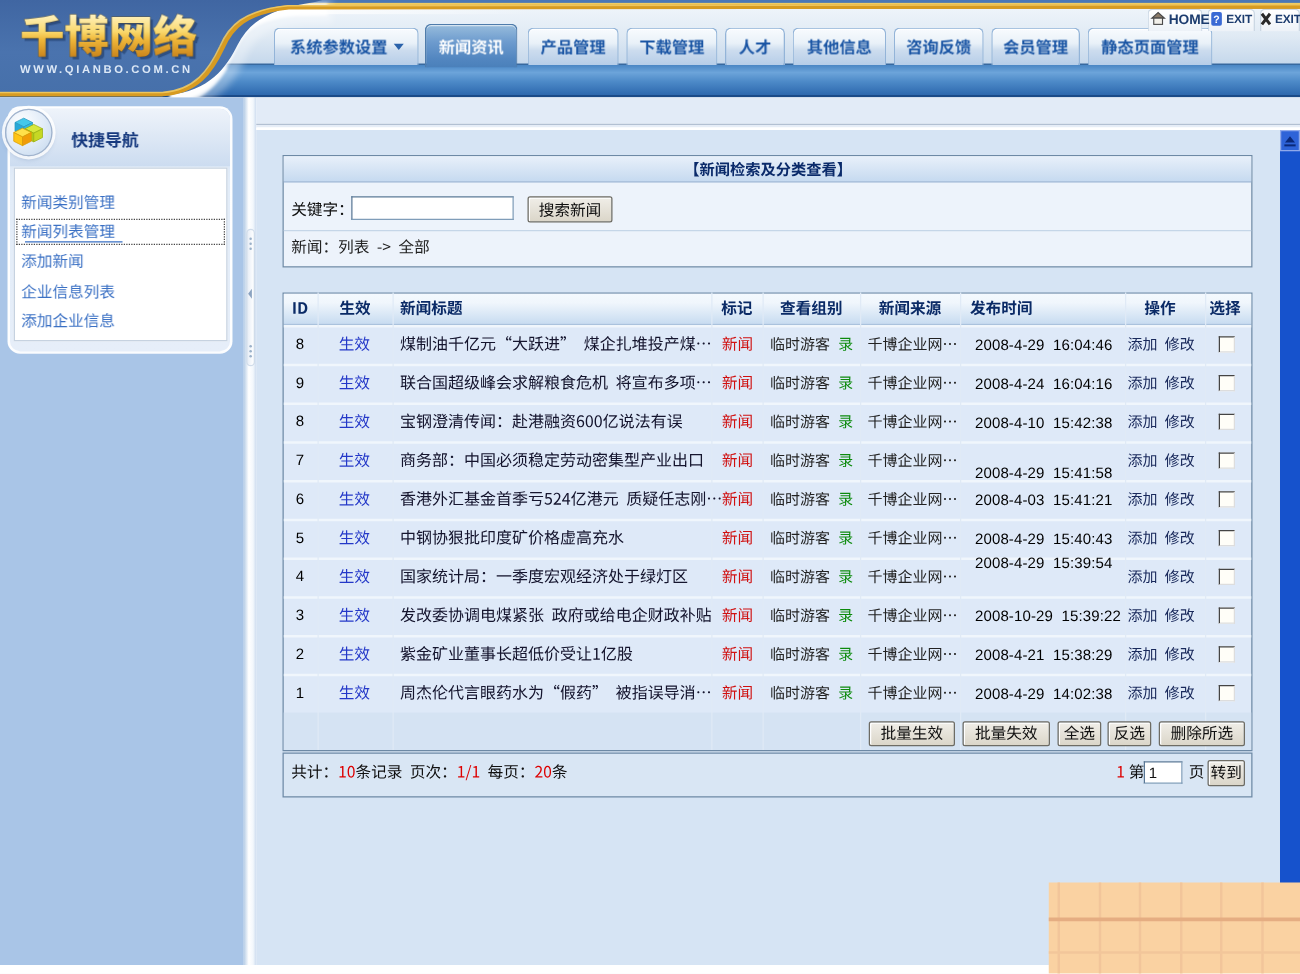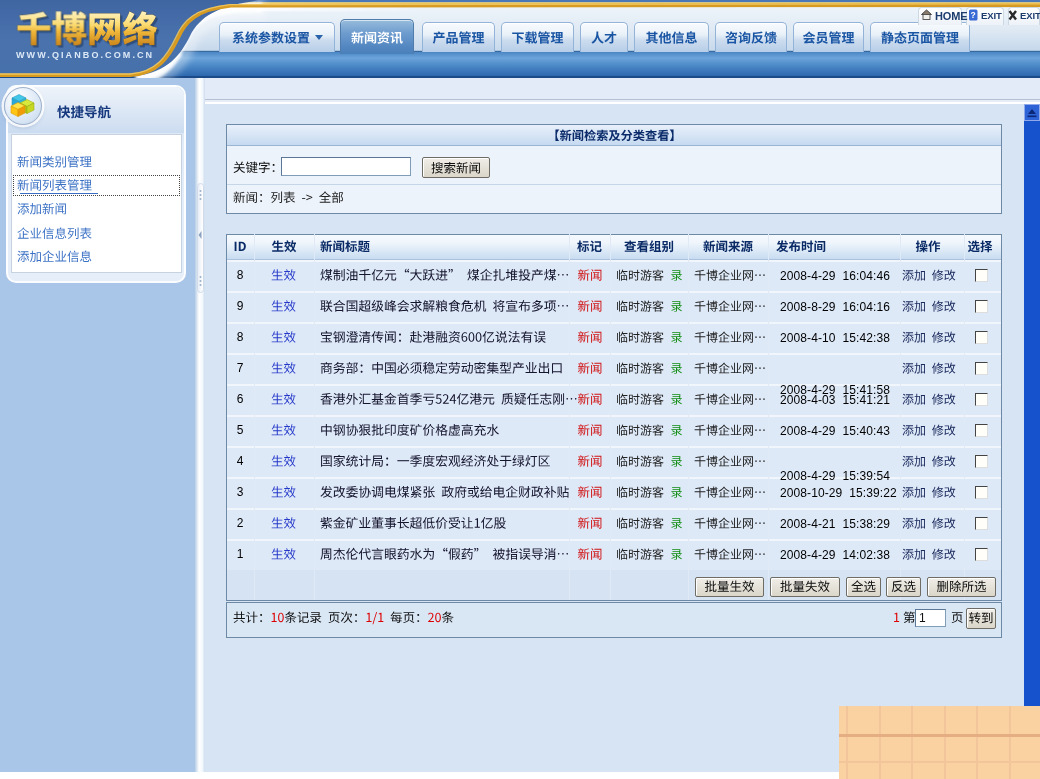--- a/index.html
+++ b/index.html
@@ -144,41 +144,41 @@
 <div style="left:226px;top:234px;width:776px;height:367px;background:#dee9f8;border:1px solid #6d89a5"></div>
 <div style="left:227px;top:235px;width:774px;height:24.5px;background:linear-gradient(180deg,#f4f9fe,#f0f6fc 30%,#c8dcf1);border-bottom:1px solid #aac2dd"></div>
 <div style="left:227px;top:569.5px;width:774px;height:30.5px;background:#d5e3f3"></div>
 <div class="rowsep" style="top:259.5px"></div>
     <div class="cb" style="top:268.5px"></div>
     <div class="idtxt" style="top:267.5px">8</div>
     <div class="dt" style="top:268.5px">2008-4-29  16:04:46</div>
     <div class="rowsep" style="top:290.5px"></div>
     <div class="cb" style="top:299.5px"></div>
     <div class="idtxt" style="top:298.5px">9</div>
-    <div class="dt" style="top:299.5px">2008-8-29  16:04:16</div>
+    <div class="dt" style="top:299.5px">2008-4-24  16:04:16</div>
     <div class="rowsep" style="top:321.5px"></div>
     <div class="cb" style="top:330.5px"></div>
     <div class="idtxt" style="top:329.5px">8</div>
     <div class="dt" style="top:330.5px">2008-4-10  15:42:38</div>
     <div class="rowsep" style="top:352.5px"></div>
     <div class="cb" style="top:361.5px"></div>
     <div class="idtxt" style="top:360.5px">7</div>
-    <div class="dt" style="top:383px">2008-4-29  15:41:58</div>
+    <div class="dt" style="top:371px">2008-4-29  15:41:58</div>
     <div class="rowsep" style="top:383.5px"></div>
     <div class="cb" style="top:392.5px"></div>
     <div class="idtxt" style="top:391.5px">6</div>
     <div class="dt" style="top:392.5px">2008-4-03  15:41:21</div>
     <div class="rowsep" style="top:414.5px"></div>
     <div class="cb" style="top:423.5px"></div>
     <div class="idtxt" style="top:422.5px">5</div>
     <div class="dt" style="top:423.5px">2008-4-29  15:40:43</div>
     <div class="rowsep" style="top:445.5px"></div>
     <div class="cb" style="top:454.5px"></div>
     <div class="idtxt" style="top:453.5px">4</div>
-    <div class="dt" style="top:469px">2008-4-29  15:39:54</div>
+    <div class="dt" style="top:443px">2008-4-29  15:39:54</div>
     <div class="rowsep" style="top:476.5px"></div>
     <div class="cb" style="top:485.5px"></div>
     <div class="idtxt" style="top:484.5px">3</div>
     <div class="dt" style="top:485.5px">2008-10-29  15:39:22</div>
     <div class="rowsep" style="top:507.5px"></div>
     <div class="cb" style="top:516.5px"></div>
     <div class="idtxt" style="top:515.5px">2</div>
     <div class="dt" style="top:516.5px">2008-4-21  15:38:29</div>
     <div class="rowsep" style="top:538.5px"></div>
     <div class="cb" style="top:547.5px"></div>

